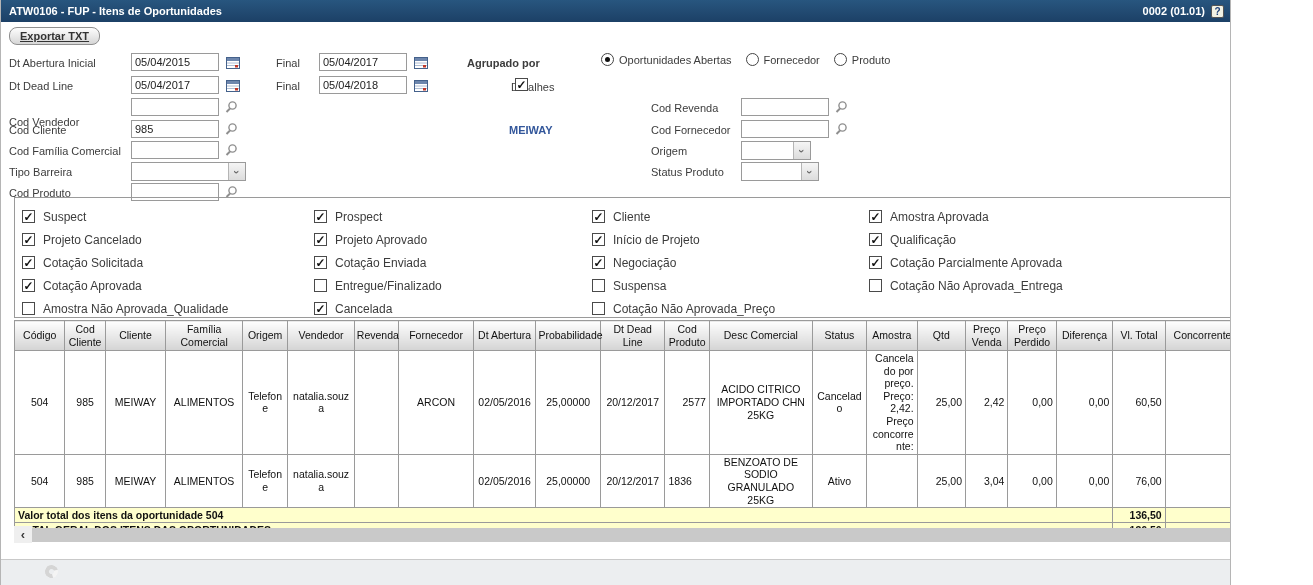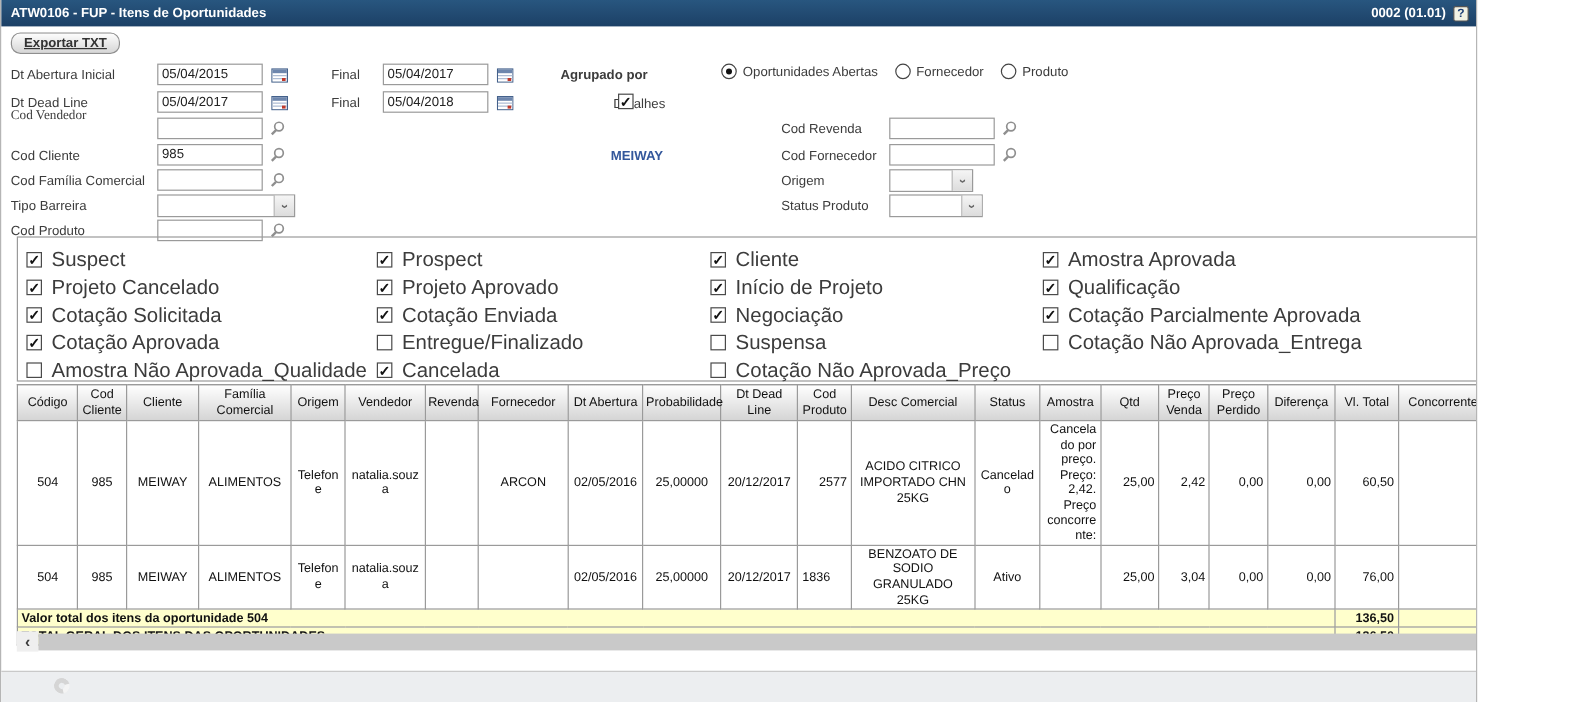--- a/index.html
+++ b/index.html
@@ -29,21 +29,21 @@
   .sel-arrow { width:17px; background:linear-gradient(#f5f5f5,#dcdcdc); border-left:1px solid #b5b5b5; color:#666;
                font-size:11px; font-weight:bold; display:flex; align-items:center; justify-content:center; cursor:pointer; }
   .sel-arrow span { display:inline-block; transform:rotate(90deg); }
   
   .radio-group { position:absolute; left:600px; top:53px; display:flex; align-items:center; gap:14px; }
   .radio-item { display:inline-flex; align-items:center; gap:5px; cursor:pointer; }
   .radio { width:13px; height:13px; border:1px solid #444; border-radius:50%; background:#fff; position:relative; }
   .radio.sel::after { content:""; position:absolute; left:3px; top:3px; width:5px; height:5px; border-radius:50%; background:#111; }
   .cb { width:13px; height:13px; border:1px solid #4a4a4a; background:#fff; font-size:12px; font-weight:bold; color:#111;
         display:inline-flex; align-items:center; justify-content:center; line-height:1; flex:0 0 13px; }
-  .cb-lbl { font-size:17px; color:#3c3c3c; margin-left:8px; white-space:nowrap; }
+  .cb-lbl { font-size:12px; color:#3c3c3c; margin-left:8px; white-space:nowrap; }
   
   .status-panel { position:absolute; left:13px; top:197px; width:1287px; height:121px; border:1px solid #9a9a9a;
                   display:grid; grid-template-columns:292px 278px 277px 1fr; padding-top:7px; }
   .cb-col { display:flex; flex-direction:column; }
   .cb-item { display:flex; align-items:center; height:23px; padding-left:7px; cursor:pointer; }
   
   .results { position:absolute; left:13px; top:320px; width:1287px; border-collapse:collapse; table-layout:fixed;
              font-size:10.5px; color:#111; }
   .results th { border:1px solid #9a9a9a; background:linear-gradient(#fefefe,#d4d4d4); font-weight:normal;
                 font-size:10.5px; height:30px; padding:1px 2px; text-align:center; vertical-align:middle; line-height:1.15; }
@@ -135,21 +135,21 @@
         <span class="flbl2">Fornecedor</span>
       </span>
       <span class="radio-item">
         <span class="radio"></span>
         <span class="flbl2">Produto</span>
       </span>
     </span>
   <span class="flbl" style="left:466px;top:81px;margin-left:44px;">Detalhes</span>
   <span class="cb" id="details-cb" style="position:absolute;left:514px;top:78px;">✓</span>
 
-  <span class="flbl" style="left:8px;top:90px;font-family:Liberation Serif, serif;">Cod Vendedor</span>
+  <span class="flbl" style="left:8px;top:116px;">Cod Vendedor</span>
   <input class="finput" style="left: 130px; top: 98px; width: 88px;" value="">
   <span class="icon-btn" style="left:222px;top:99px;">
       <svg width="14" height="14">
         <circle cx="8.5" cy="5.5" r="3.6" fill="none" stroke="#8f8f8f" stroke-width="1.4"></circle>
         <line x1="6" y1="8.5" x2="2.5" y2="12" stroke="#8f8f8f" stroke-width="2"></line>
       </svg>
     </span>
 
   <span class="flbl" style="left:8px;top:124px;">Cod Cliente</span>
   <input class="finput" style="left: 130px; top: 120px; width: 88px;" value="985">

